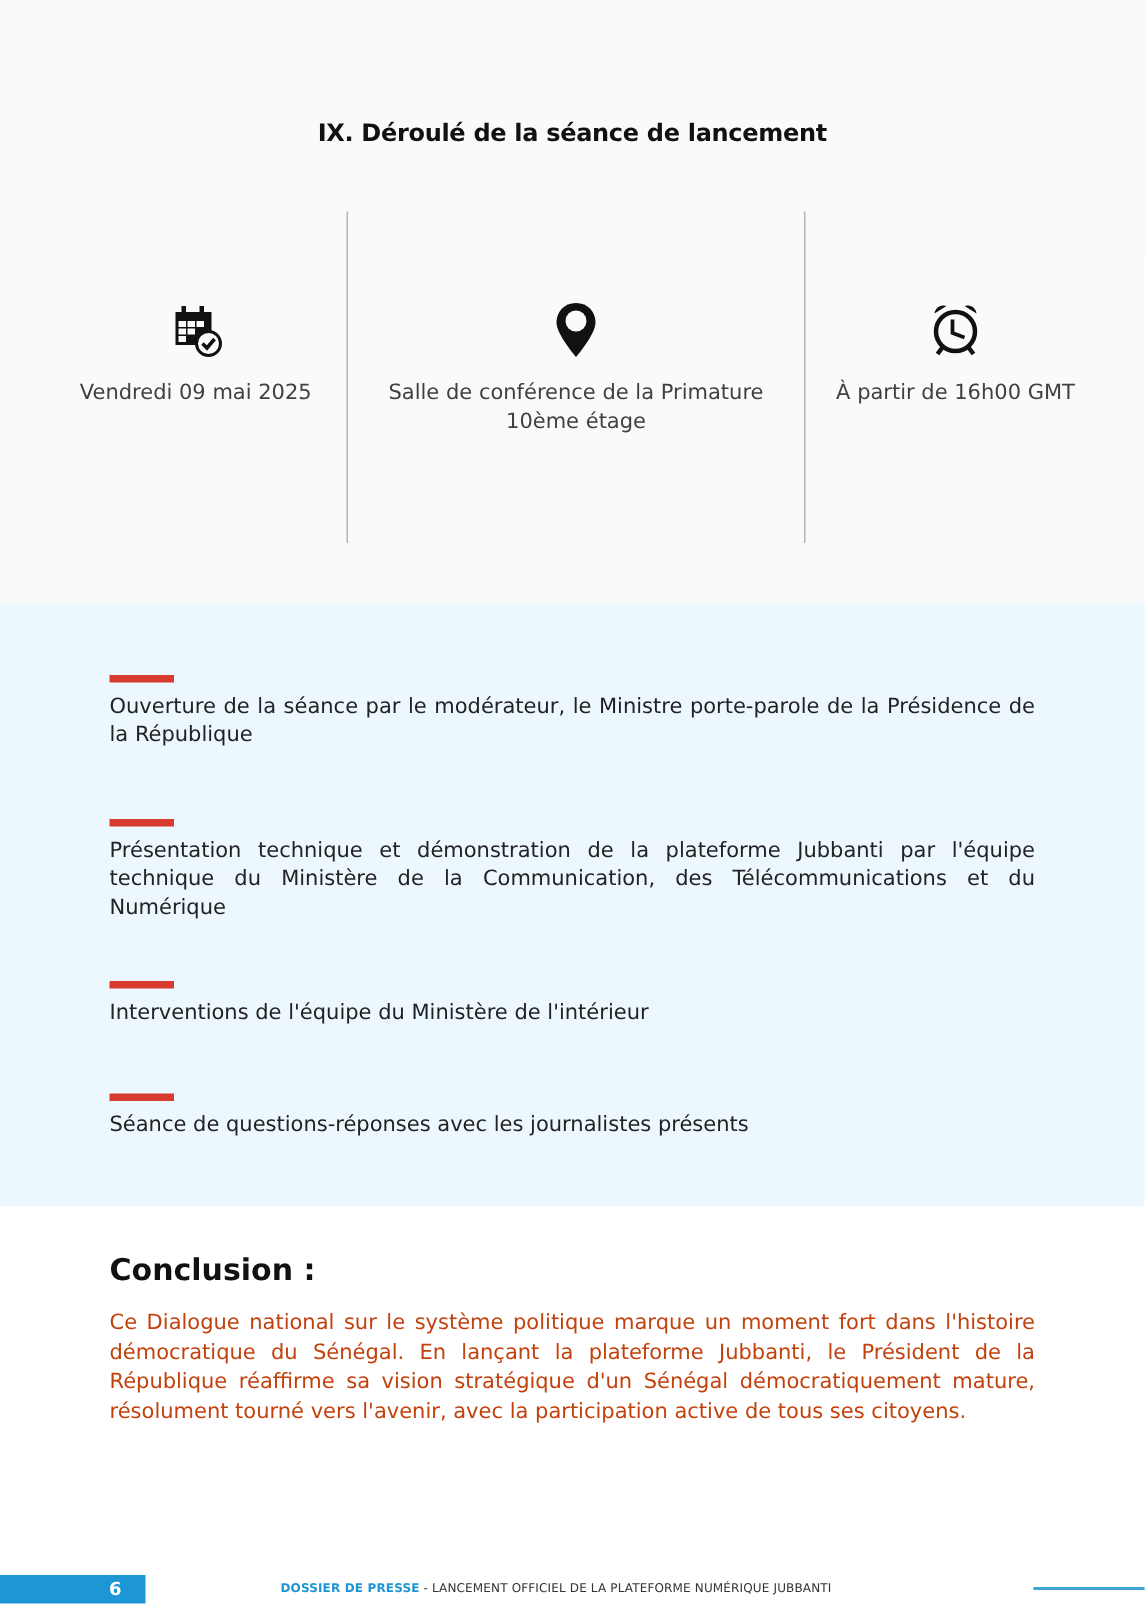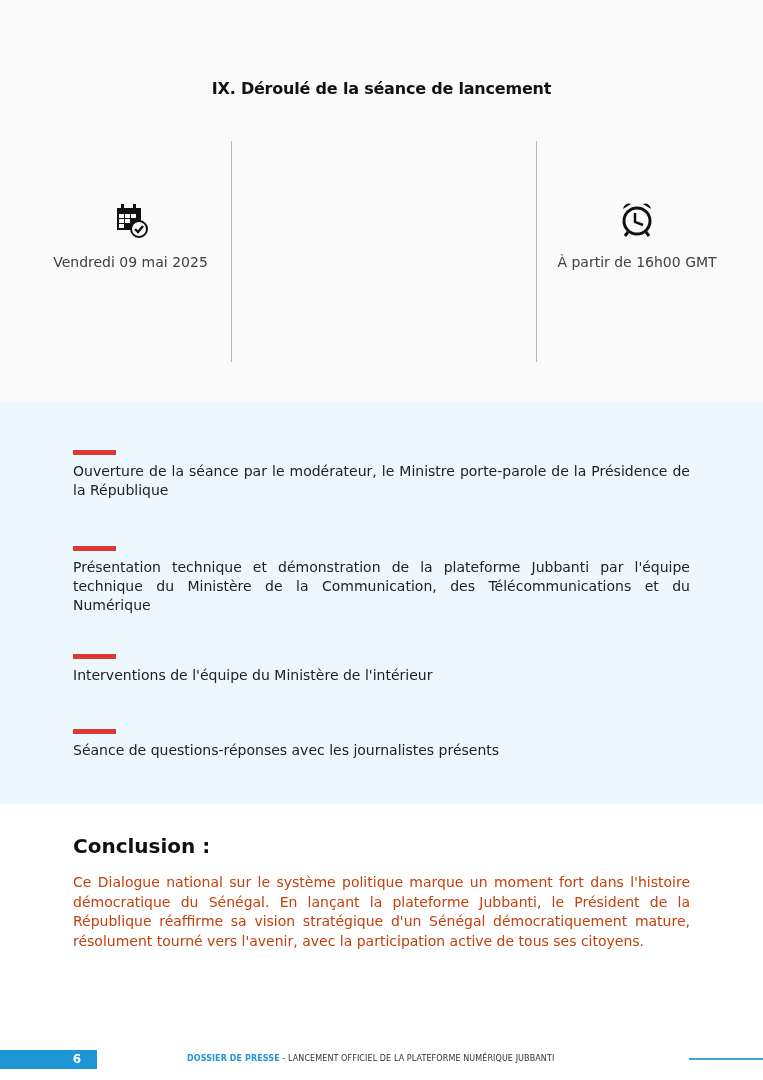--- a/index.html
+++ b/index.html
@@ -90,20 +90,32 @@
         </g>
         <circle cx="28" cy="29" r="8" fill="#fafafa" stroke="#111" stroke-width="2"></circle>
         <path d="M24 29 L27 32 L32 26" fill="none" stroke="#111" stroke-width="2.4"></path>
       </svg>
     </span>
     <div class="text">Vendredi 09 mai 2025</div>
   </div>
 
   <div class="vdivider" style="left:231px"></div>
 
+  <div class="info-col col-place">
+    <span class="icon">
+      <svg width="40" height="40" viewBox="0 0 40 40">
+        <path d="M20 2 C12 2 7 8 7 15 C7 23 20 38 20 38 C20 38 33 23 33 15 C33 8 28 2 20 2 Z" fill="#111"></path>
+        <circle cx="20" cy="14" r="7" fill="#fafafa"></circle>
+      </svg>
+    </span>
+    <div class="text">
+      <div>Salle de conférence de la Primature</div>
+      <div>10ème étage</div>
+    </div>
+  </div>
 
   <div class="vdivider" style="left:536px"></div>
 
   <div class="info-col col-time">
     <span class="icon">
       <svg width="40" height="40" viewBox="0 0 40 40">
         <path d="M6 9 A6 6 0 0 1 14 4 Z" fill="#111"></path>
         <path d="M34 9 A6 6 0 0 0 26 4 Z" fill="#111"></path>
         <circle cx="20" cy="21" r="13" fill="none" stroke="#111" stroke-width="3"></circle>
         <path d="M18 13 L18 22 L26 25" fill="none" stroke="#111" stroke-width="2.5"></path>

